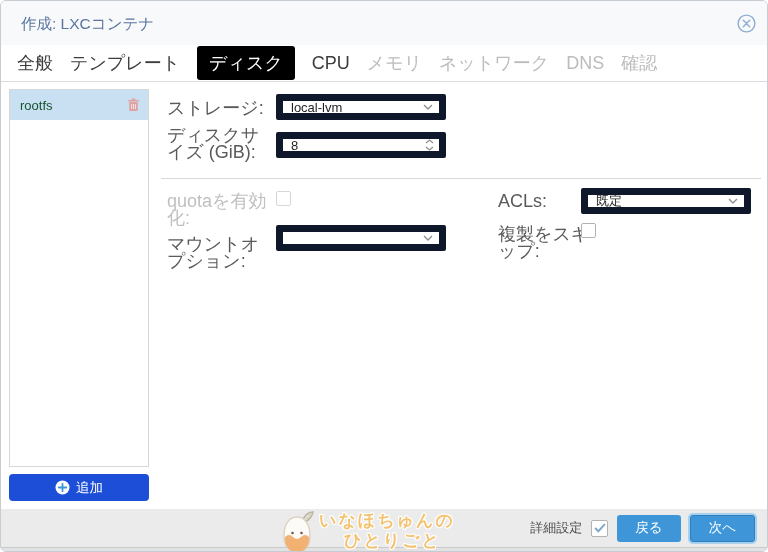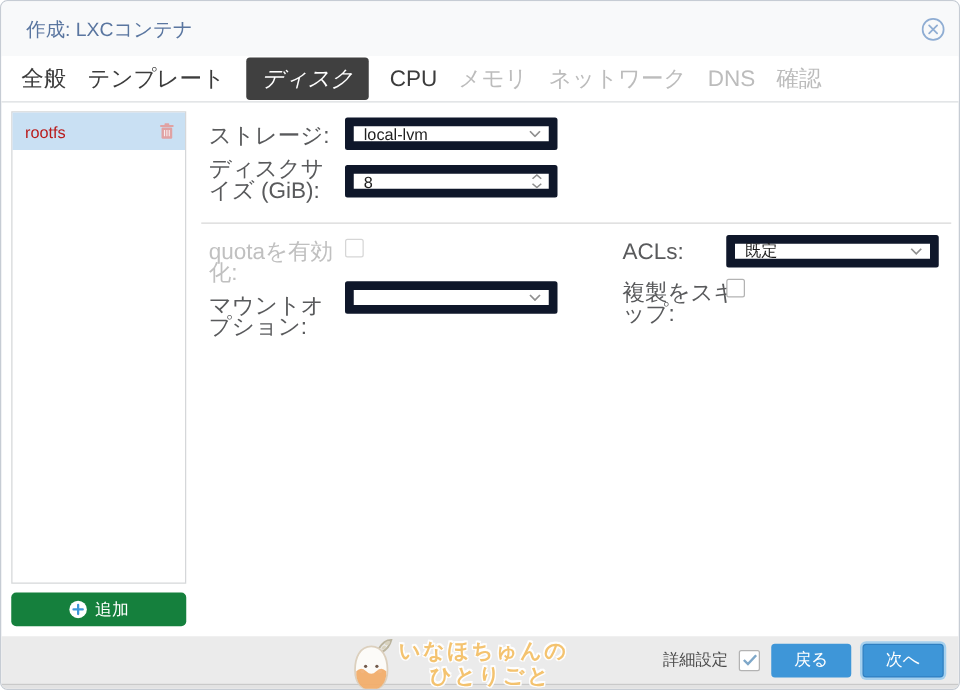--- a/index.html
+++ b/index.html
@@ -13,32 +13,32 @@
   .title{ position:absolute; left:20px; top:13px; font-size:15.5px; color:#5a76a0; }
   .close{ position:absolute; right:11px; top:13px; width:19px; height:19px; cursor:pointer; }
   .close svg{ display:block; }
 
   
   .tabbar{ position:absolute; left:0; top:44px; right:0; height:37px; background:#fff;
            border-bottom:1px solid #dadde0; display:flex; align-items:center;
            padding-left:16px; gap:17px; }
   .tab{ font-size:18px; color:#3c3c3c; cursor:pointer; white-space:nowrap; }
   .tab.disabled{ color:#bcbcbc; cursor:default; }
-  .tab.active{ background:#404040; color:#fff; padding:5px 12px; border-radius:3px;font-style:italic; }
+  .tab.active{ background:#000000; color:#fff; padding:5px 12px; border-radius:3px; }
 
   
   .mp-panel{ position:absolute; left:8px; top:88px; width:140px; height:378px;
              background:#fff; border:1px solid #d5d7d9; }
   .mp-row{ height:30px; display:flex; align-items:center; padding:0 8px 0 10px;
-           font-size:13px; color:#b91c1c; cursor:pointer; }
+           font-size:13px; color:#14532d; cursor:pointer; }
   .mp-row.selected{ background:#c9e0f3; }
   .mp-row .grow{ flex:1; }
   .trash{ width:13px; height:14px; opacity:.95; }
   .add-btn{ position:absolute; left:8px; top:473px; width:140px; height:27px;
-            background:#15803d; border:none; border-radius:4px; color:#fff;
+            background:#1d4ed8; border:none; border-radius:4px; color:#fff;
             font-size:13.5px; display:flex; align-items:center; justify-content:center;
             gap:6px; cursor:pointer; font-family:inherit; }
 
   
   .flabel{ position:absolute; font-size:18px; color:#595a5c; line-height:17px; }
   .flabel.disabled{ color:#c0c0c0; }
   .field{ position:absolute; height:26px; width:170px; background:#fff;
           border:7px solid #0f172a; border-radius:2px; display:flex; align-items:center; }
   .field input{ flex:1; min-width:0; border:none; outline:none; font-size:13px;
                 color:#1f1f1f; padding:0 0 0 8px; background:transparent; font-family:inherit; }

